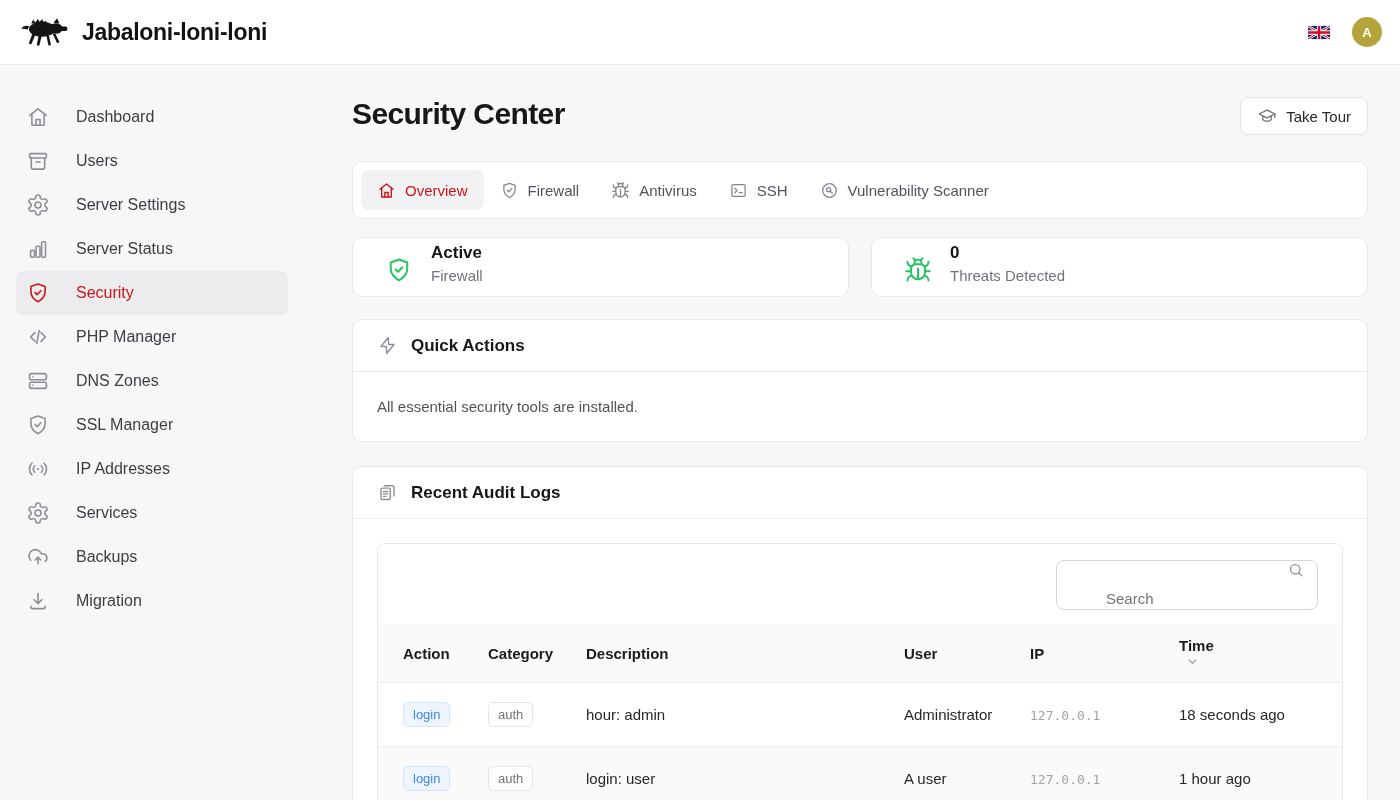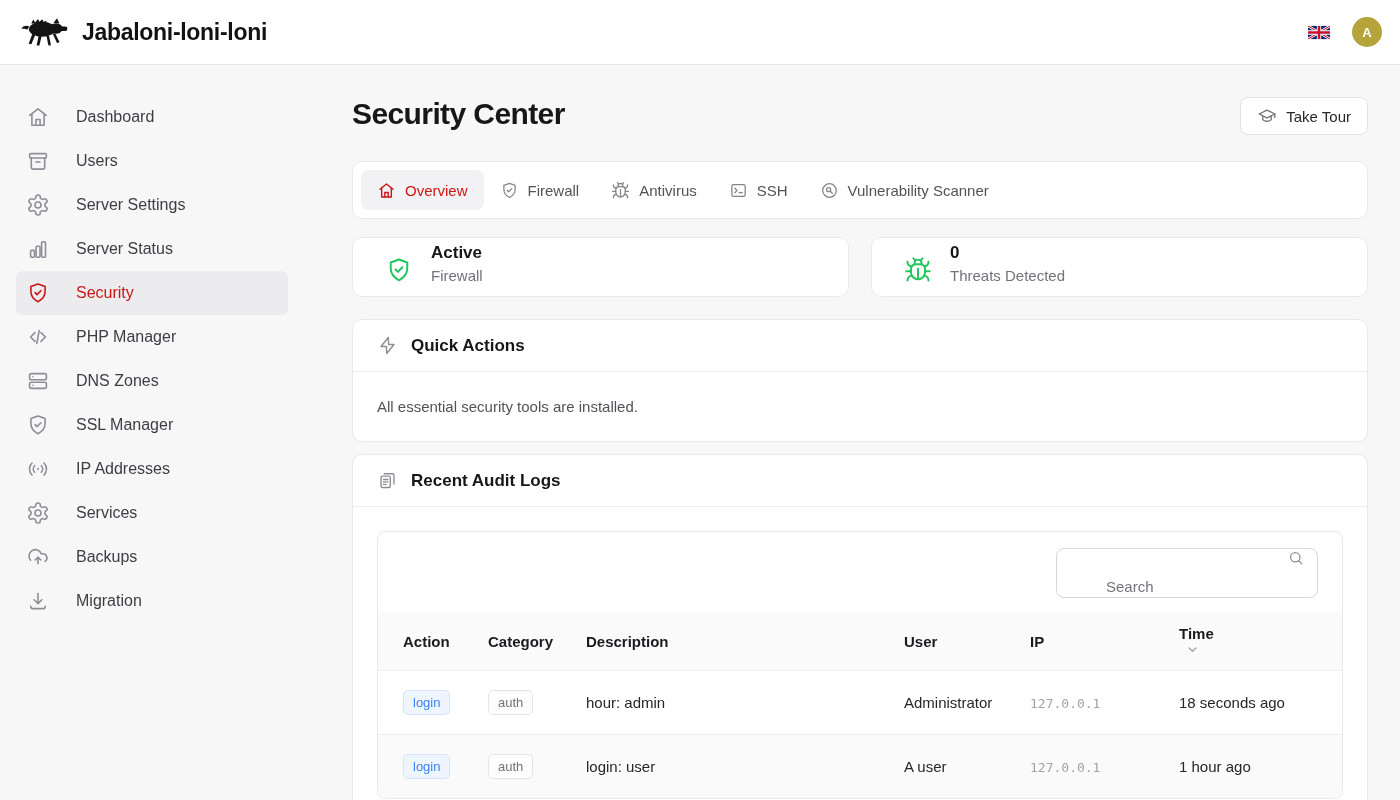--- a/index.html
+++ b/index.html
@@ -40,21 +40,21 @@
   .tab.active .icn { color:#cc1616; }
 
   
   .stats-row { display:flex; gap:22px; margin-bottom:22px; }
   .stat-card { flex:1; height:60px; display:flex; align-items:flex-end; gap:18px; padding:12px 32px; }
   .stat-card .icn { width:28px; height:28px; color:#22c55e; flex-shrink:0; }
   .stat-value { font-size:17px; font-weight:700; color:#17171a; }
   .stat-label { font-size:15px; color:#73737b; margin-top:4px; }
 
   
-  .section { margin-bottom:12px; overflow:hidden; }
+  .section { margin-bottom:24px; overflow:hidden; }
   .section-head { display:flex; align-items:center; gap:13px; height:52px; padding:0 24px; border-bottom:1px solid #ededf0; }
   .section-head .icn { width:21px; height:21px; color:#8e8e97; }
   .section-title { font-size:17px; font-weight:700; color:#17171a; }
   .qa-body { padding:26px 24px; font-size:15px; color:#52525b; }
 
   .logs-body { padding:24px; }
   .table-panel { border:1px solid #e9e9ec; border-radius:8px; background:#fff; overflow:hidden; }
   .panel-toolbar { display:flex; justify-content:flex-end; padding:16px 24px 14px 24px; }
   .search-box { display:flex; align-items:flex-end; gap:9px; width:262px; height:50px; border:1px solid #d6d6dc; border-radius:8px; padding:0 12px; background:#fff;flex-direction:column; }
   .search-box .icn { width:18px; height:18px; color:#8e8e97; flex-shrink:0; }

